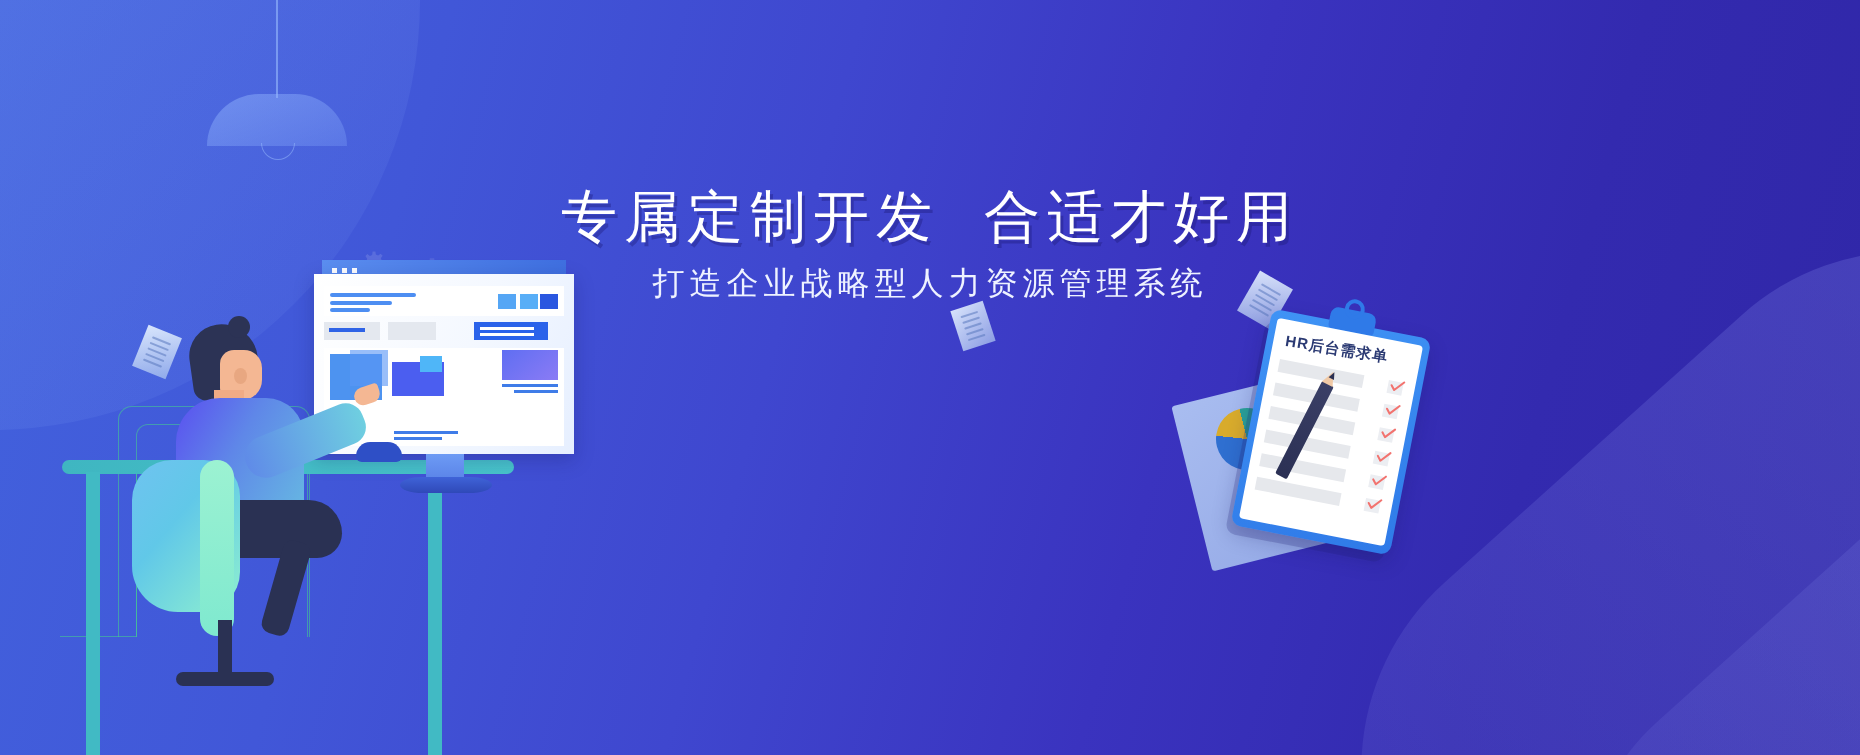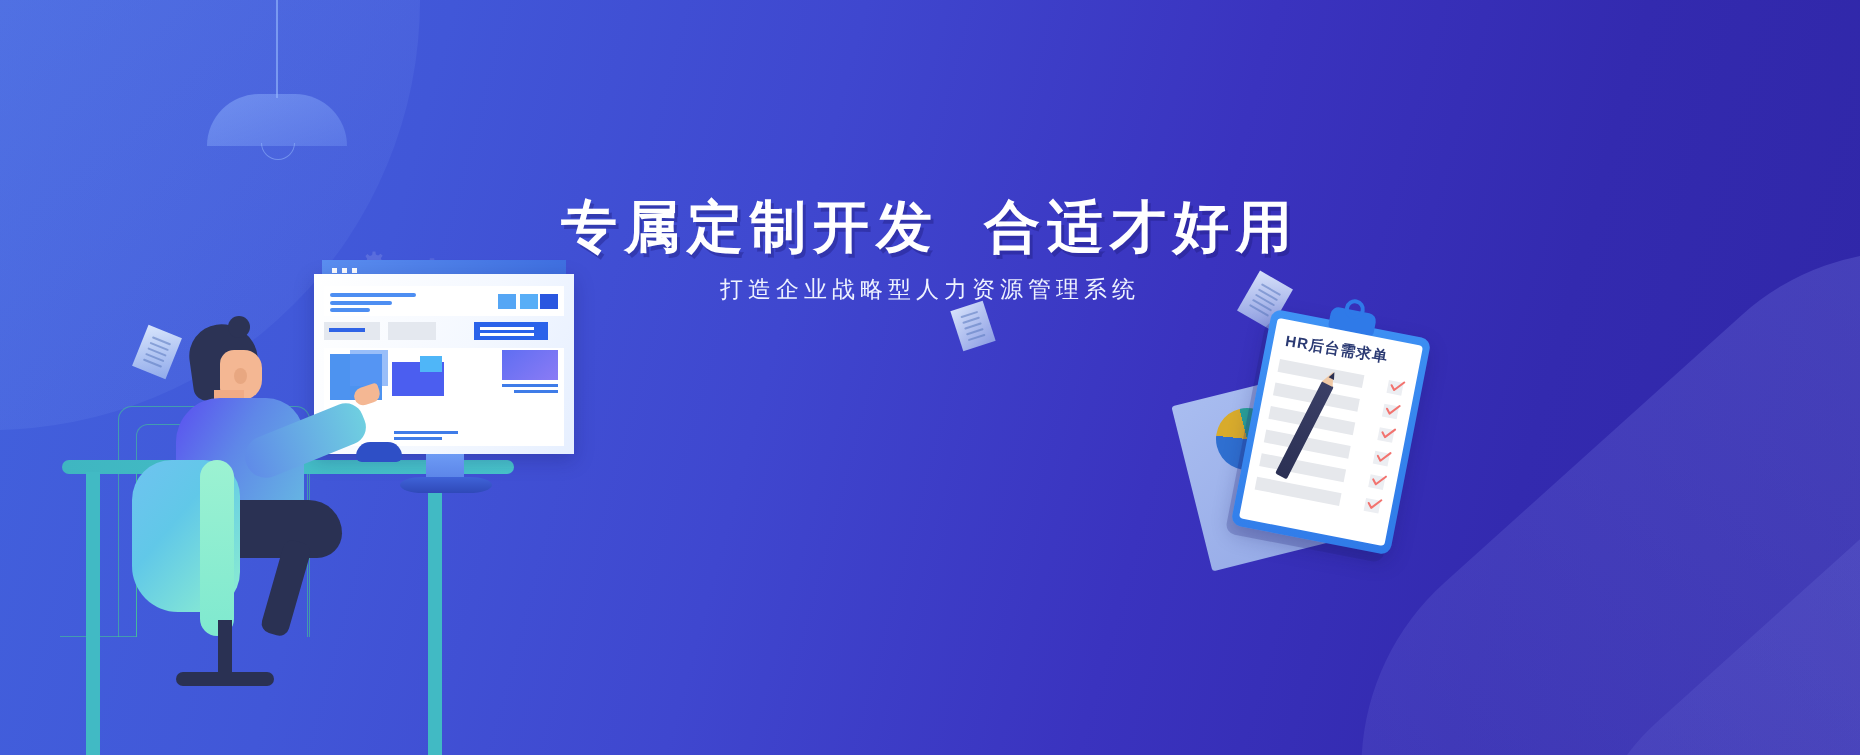--- a/index.html
+++ b/index.html
@@ -87,33 +87,33 @@
   .wire-1 { left: 118px; top: 406px; width: 190px; height: 230px; border-radius: 14px 14px 0 0; border-bottom: none; }
   .wire-2 { left: 136px; top: 424px; width: 170px; height: 212px; border-radius: 12px 12px 0 0; border-bottom: none; }
   .wire-3 { left: 60px; top: 466px; width: 76px; height: 170px; border-top: none; border-left: none; }
 
   
   .copy {
     position: absolute; left: 0; right: 0; top: 178px;
     text-align: center; z-index: 30;
   }
   .headline {
-    margin: 16px;
+    margin: 6px;
     color: #ffffff;
     font-size: 56px;
-    font-weight: bold;
+    font-weight: normal;
     letter-spacing: 7px;
     line-height: 1.18;
     text-shadow: 3px 4px 0 rgba(30,26,120,0.38);
     white-space: pre;
   }
   .subhead {
     margin: 14px 0 0 0;
     color: #eef2ff;
-    font-size: 23px;
+    font-size: 32px;
     font-weight: normal;
     letter-spacing: 5px;
     line-height: 1.2;
   }
 
   
   .scene-left { position: absolute; left: 60px; top: 260px; width: 520px; height: 500px; z-index: 20; }
 
   
   .monitor { position: absolute; left: 254px; top: 14px; width: 260px; height: 180px; }

